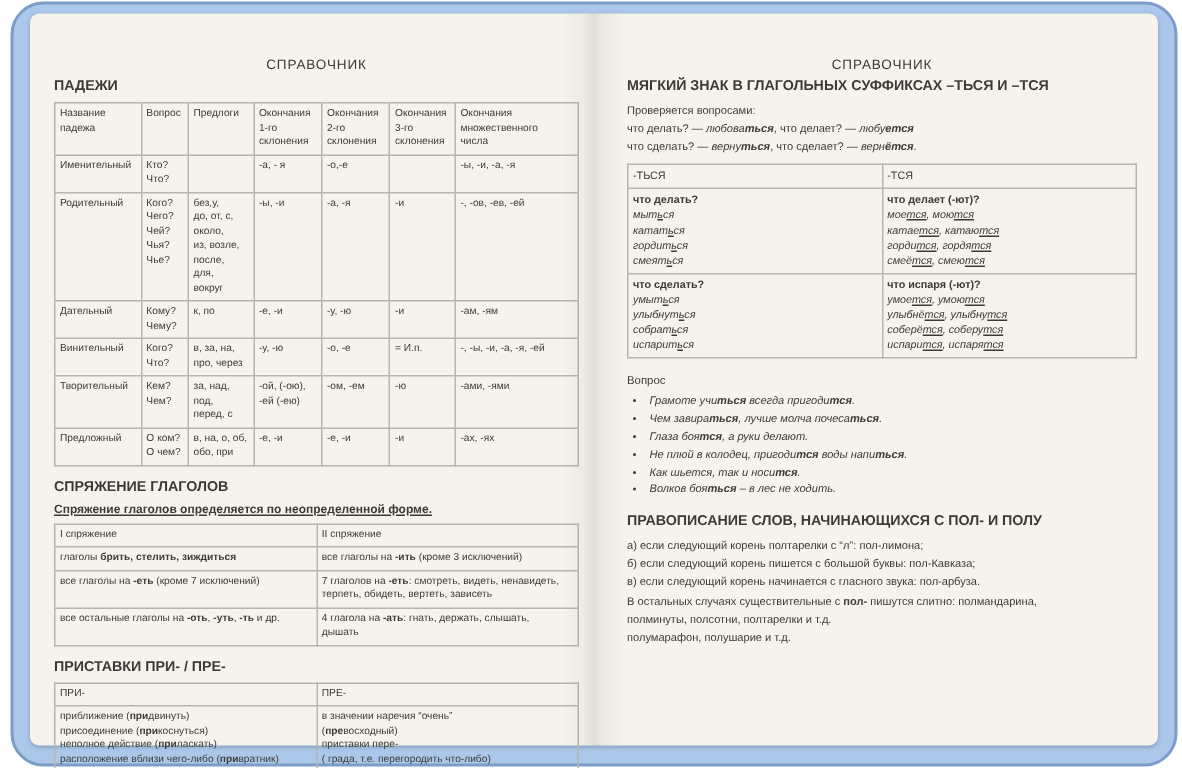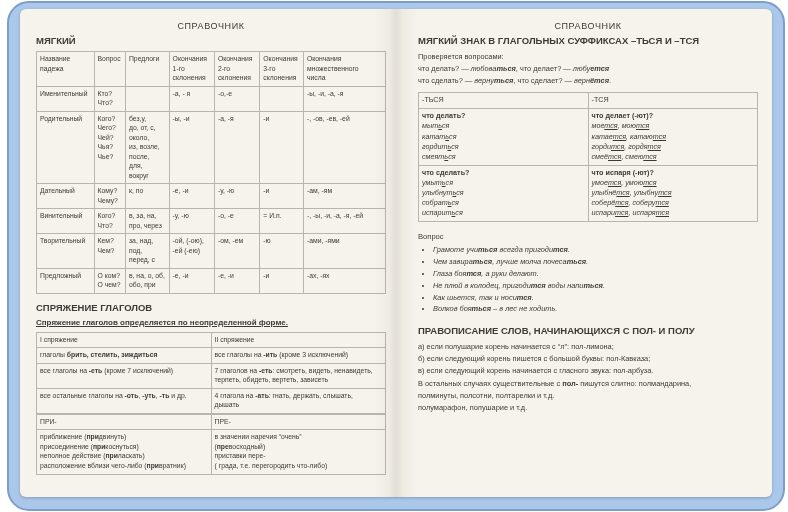--- a/index.html
+++ b/index.html
@@ -5,21 +5,21 @@
   html,body{margin:0;padding:0;background:#ffffff;}
   body{font-family:"Liberation Sans",sans-serif;color:var(--text,#3c3a37);}
   .stage{position:relative;width:788px;height:512px;background:#ffffff;overflow:hidden;}
   .cover{position:absolute;left:7px;top:1px;right:3px;bottom:1px;background:var(--cover,#abc8ea);
          border:2px solid var(--cover_border,#7d9dc9);border-radius:22px;box-sizing:border-box;}
   .pages{position:absolute;left:20px;top:9px;right:16px;bottom:15px;background:var(--page,#f6f3ec);
          border-radius:6px;display:flex;box-shadow:0 1px 3px rgba(60,70,90,.35);}
   .pages::before{content:"";position:absolute;top:0;bottom:0;left:50%;width:44px;transform:translateX(-50%);
          background:linear-gradient(to right,rgba(0,0,0,0) 0%,rgba(90,80,60,.05) 35%,rgba(90,80,60,.13) 50%,rgba(90,80,60,.05) 65%,rgba(0,0,0,0) 100%);
          pointer-events:none;z-index:1;}
-  .page{width:50%;box-sizing:border-box;position:relative;}
+  .page{width:50%;box-sizing:border-box;position:relative;margin-top:17px;}
   .page.left{padding:12px 10px 8px 16px;}
   .page.right{padding:12px 14px 8px 22px;}
   .page-header{text-align:center;font-size:9px;letter-spacing:.6px;margin-bottom:4px;}
   .sec-title{font-size:9.5px;font-weight:bold;margin:8px 0 5px;}
   .sec-title.first{margin-top:2px;}
   .sub-bold{font-size:8px;font-weight:bold;margin:0 0 5px;text-decoration:underline;}
   table.tbl{width:100%;border-collapse:collapse;font-size:6.8px;line-height:1.4;table-layout:fixed;}
   table.tbl th,table.tbl td{border:1px solid var(--table_border,#b9b5ad);padding:2px 3px 3px;text-align:left;
          vertical-align:top;font-weight:normal;word-wrap:break-word;}
   table.tbl th{font-weight:normal;}
@@ -36,21 +36,21 @@
 </head>
 <body>
 
 <div class="stage">
   <div class="cover"></div>
   <div class="pages">
 
     <div class="page left">
       <div class="page-header">СПРАВОЧНИК</div>
 
-      <div class="sec-title first">МЯГКИЙ</div>
+      <div class="sec-title first">ПАДЕЖИ</div>
       <table class="tbl">
         <colgroup>
           <col style="width:16.5%">
             <col style="width:9%">
             <col style="width:12.5%">
           <col style="width:13%">
             <col style="width:13%">
             <col style="width:12.5%">
             <col style="width:23.5%">
         </colgroup>
@@ -145,20 +145,21 @@
               <td>все глаголы на <strong>-еть</strong> (кроме 7 исключений)</td>
               <td>7 глаголов на <strong>-еть</strong>: смотреть, видеть, ненавидеть,<br>терпеть, обидеть, вертеть, зависеть</td>
             </tr>
             <tr>
               <td>все остальные глаголы на <strong>-оть</strong>, <strong>-уть</strong>, <strong>-ть</strong> и др.</td>
               <td>4 глагола на <strong>-ать</strong>: гнать, держать, слышать,<br>дышать</td>
             </tr>
           </tbody>
         </table>
 
+      <div class="sec-title">ПРИСТАВКИ ПРИ- / ПРЕ-</div>
       <table class="tbl">
         <colgroup>
             <col style="width:50%">
             <col style="width:50%">
           </colgroup>
       <thead>
             <tr>
               <th>ПРИ-</th>
               <th>ПРЕ-</th>
             </tr>
@@ -210,21 +211,21 @@
           <li>Грамоте учи<strong>ться</strong> всегда пригоди<strong>тся</strong>.</li>
           <li>Чем завира<strong>ться</strong>, лучше молча почеса<strong>ться</strong>.</li>
           <li>Глаза боя<strong>тся</strong>, а руки делают.</li>
           <li>Не плюй в колодец, пригоди<strong>тся</strong> воды напи<strong>ться</strong>.</li>
           <li>Как шьется, так и носи<strong>тся</strong>.</li>
           <li>Волков боя<strong>ться</strong> – в лес не ходить.</li>
         </ul>
 
       <div class="sec-title">ПРАВОПИСАНИЕ СЛОВ, НАЧИНАЮЩИХСЯ С ПОЛ- И ПОЛУ</div>
       <div class="pol-lines">
-          <p class="text-sm">а) если полушарие корень начинается с “л”: пол-лимона;</p>
+          <p class="text-sm">а) если следующий корень полтарелки с “л”: пол-лимона;</p>
           <p class="text-sm">б) если следующий корень пишется с большой буквы: пол-Кавказа;</p>
           <p class="text-sm">в) если следующий корень начинается с гласного звука: пол-арбуза.</p>
           <p class="text-sm">В остальных случаях существительные с <strong>пол-</strong> пишутся слитно: полмандарина,</p>
           <p class="text-sm">полминуты, полсотни, полтарелки и т.д.</p>
           <p class="text-sm">полумарафон, полушарие и т.д.</p>
         </div>
     </div>
 
   </div>
 </div>

